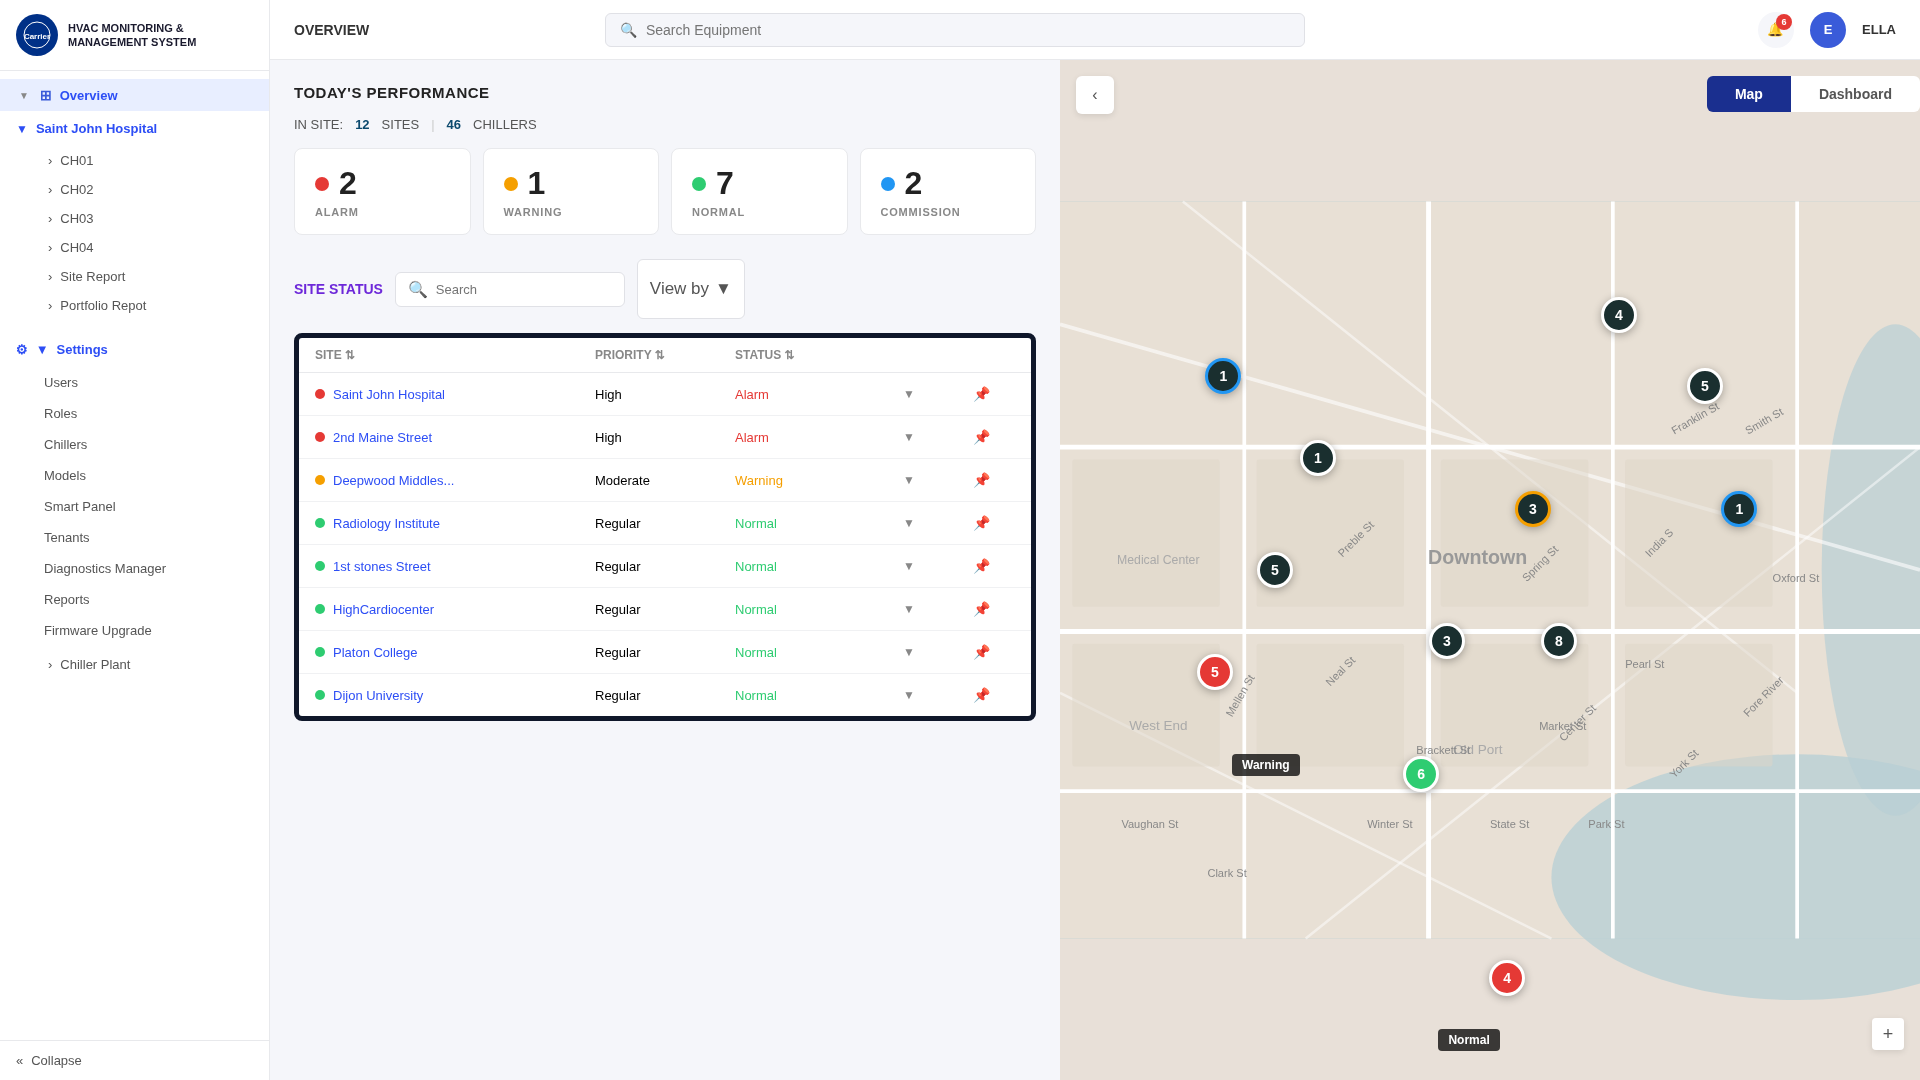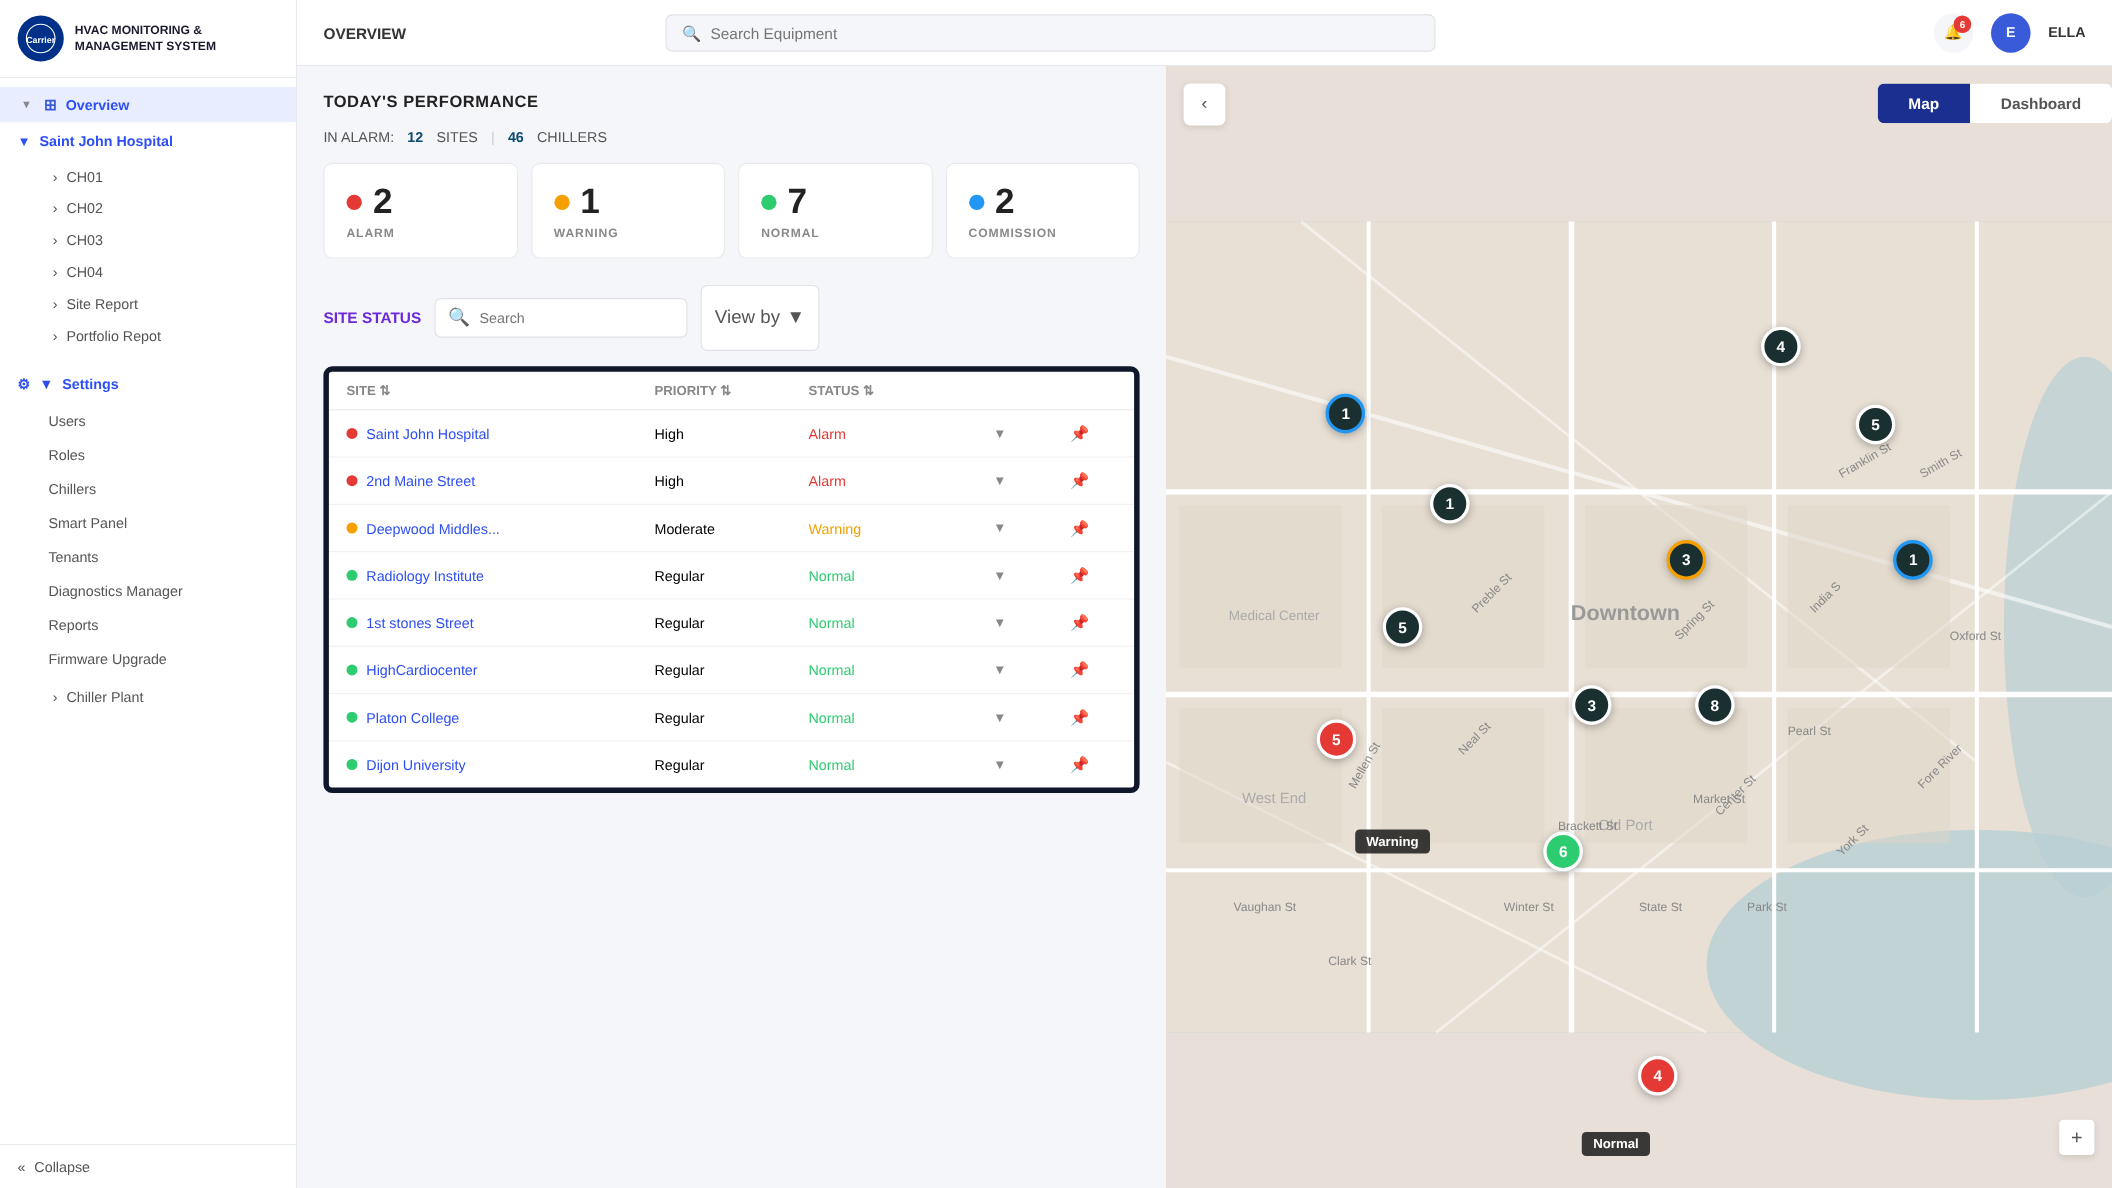--- a/index.html
+++ b/index.html
@@ -176,20 +176,21 @@
 
   <div class="settings-section">
     <div class="settings-label">
       <span>⚙</span>
       <span>▼</span>
       <span>Settings</span>
     </div>
     <div class="settings-item">Users</div>
     <div class="settings-item">Roles</div>
     <div class="settings-item">Chillers</div>
+    <div class="settings-item">Models</div>
     <div class="settings-item">Smart Panel</div>
     <div class="settings-item">Tenants</div>
     <div class="settings-item">Diagnostics Manager</div>
     <div class="settings-item">Reports</div>
     <div class="settings-item">Firmware Upgrade</div>
   </div>
 
   <div class="sidebar-sub">
     <div class="sidebar-sub-item">
       <span class="chevron">›</span>
@@ -220,21 +221,21 @@
       <span class="user-name">ELLA</span>
     </div>
   </div>
 
   <div class="content-area">
 
     <div class="left-panel">
       <div class="section-title">TODAY'S PERFORMANCE</div>
 
       <div class="in-view">
-        <span>IN ALARM:</span>
+        <span>IN SITE:</span>
         <span class="in-view-num">12</span>
         <span>SITES</span>
         <span class="in-view-divider">|</span>
         <span class="in-view-num">46</span>
         <span>CHILLERS</span>
       </div>
 
       <div class="stats-row">
         <div class="stat-card">
           <div class="stat-value">

